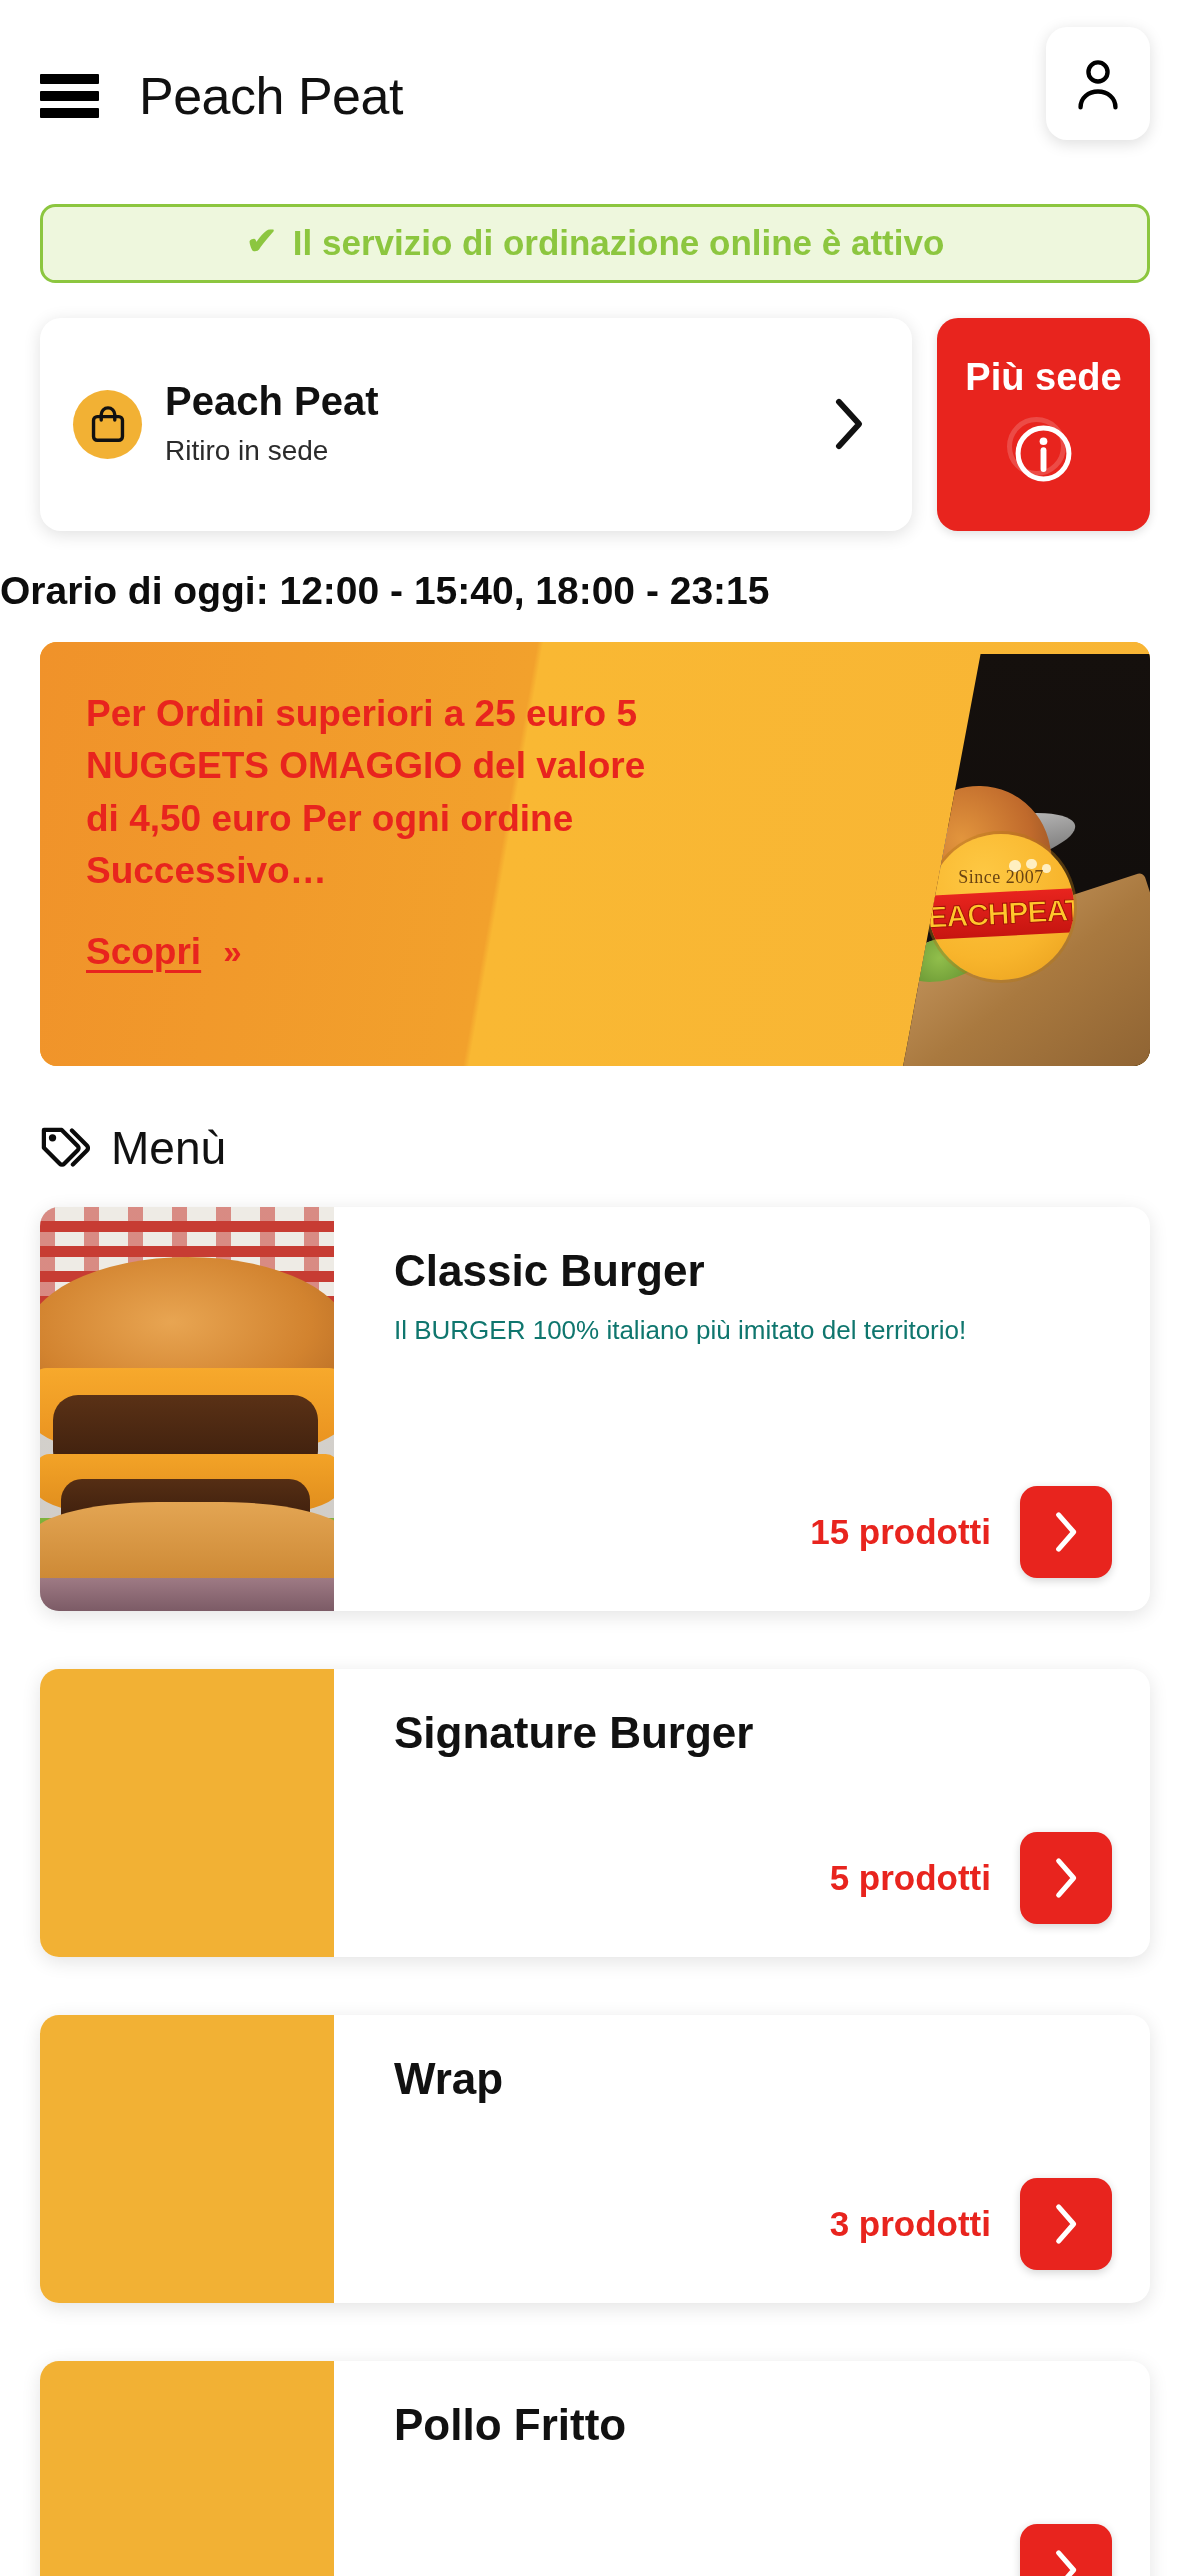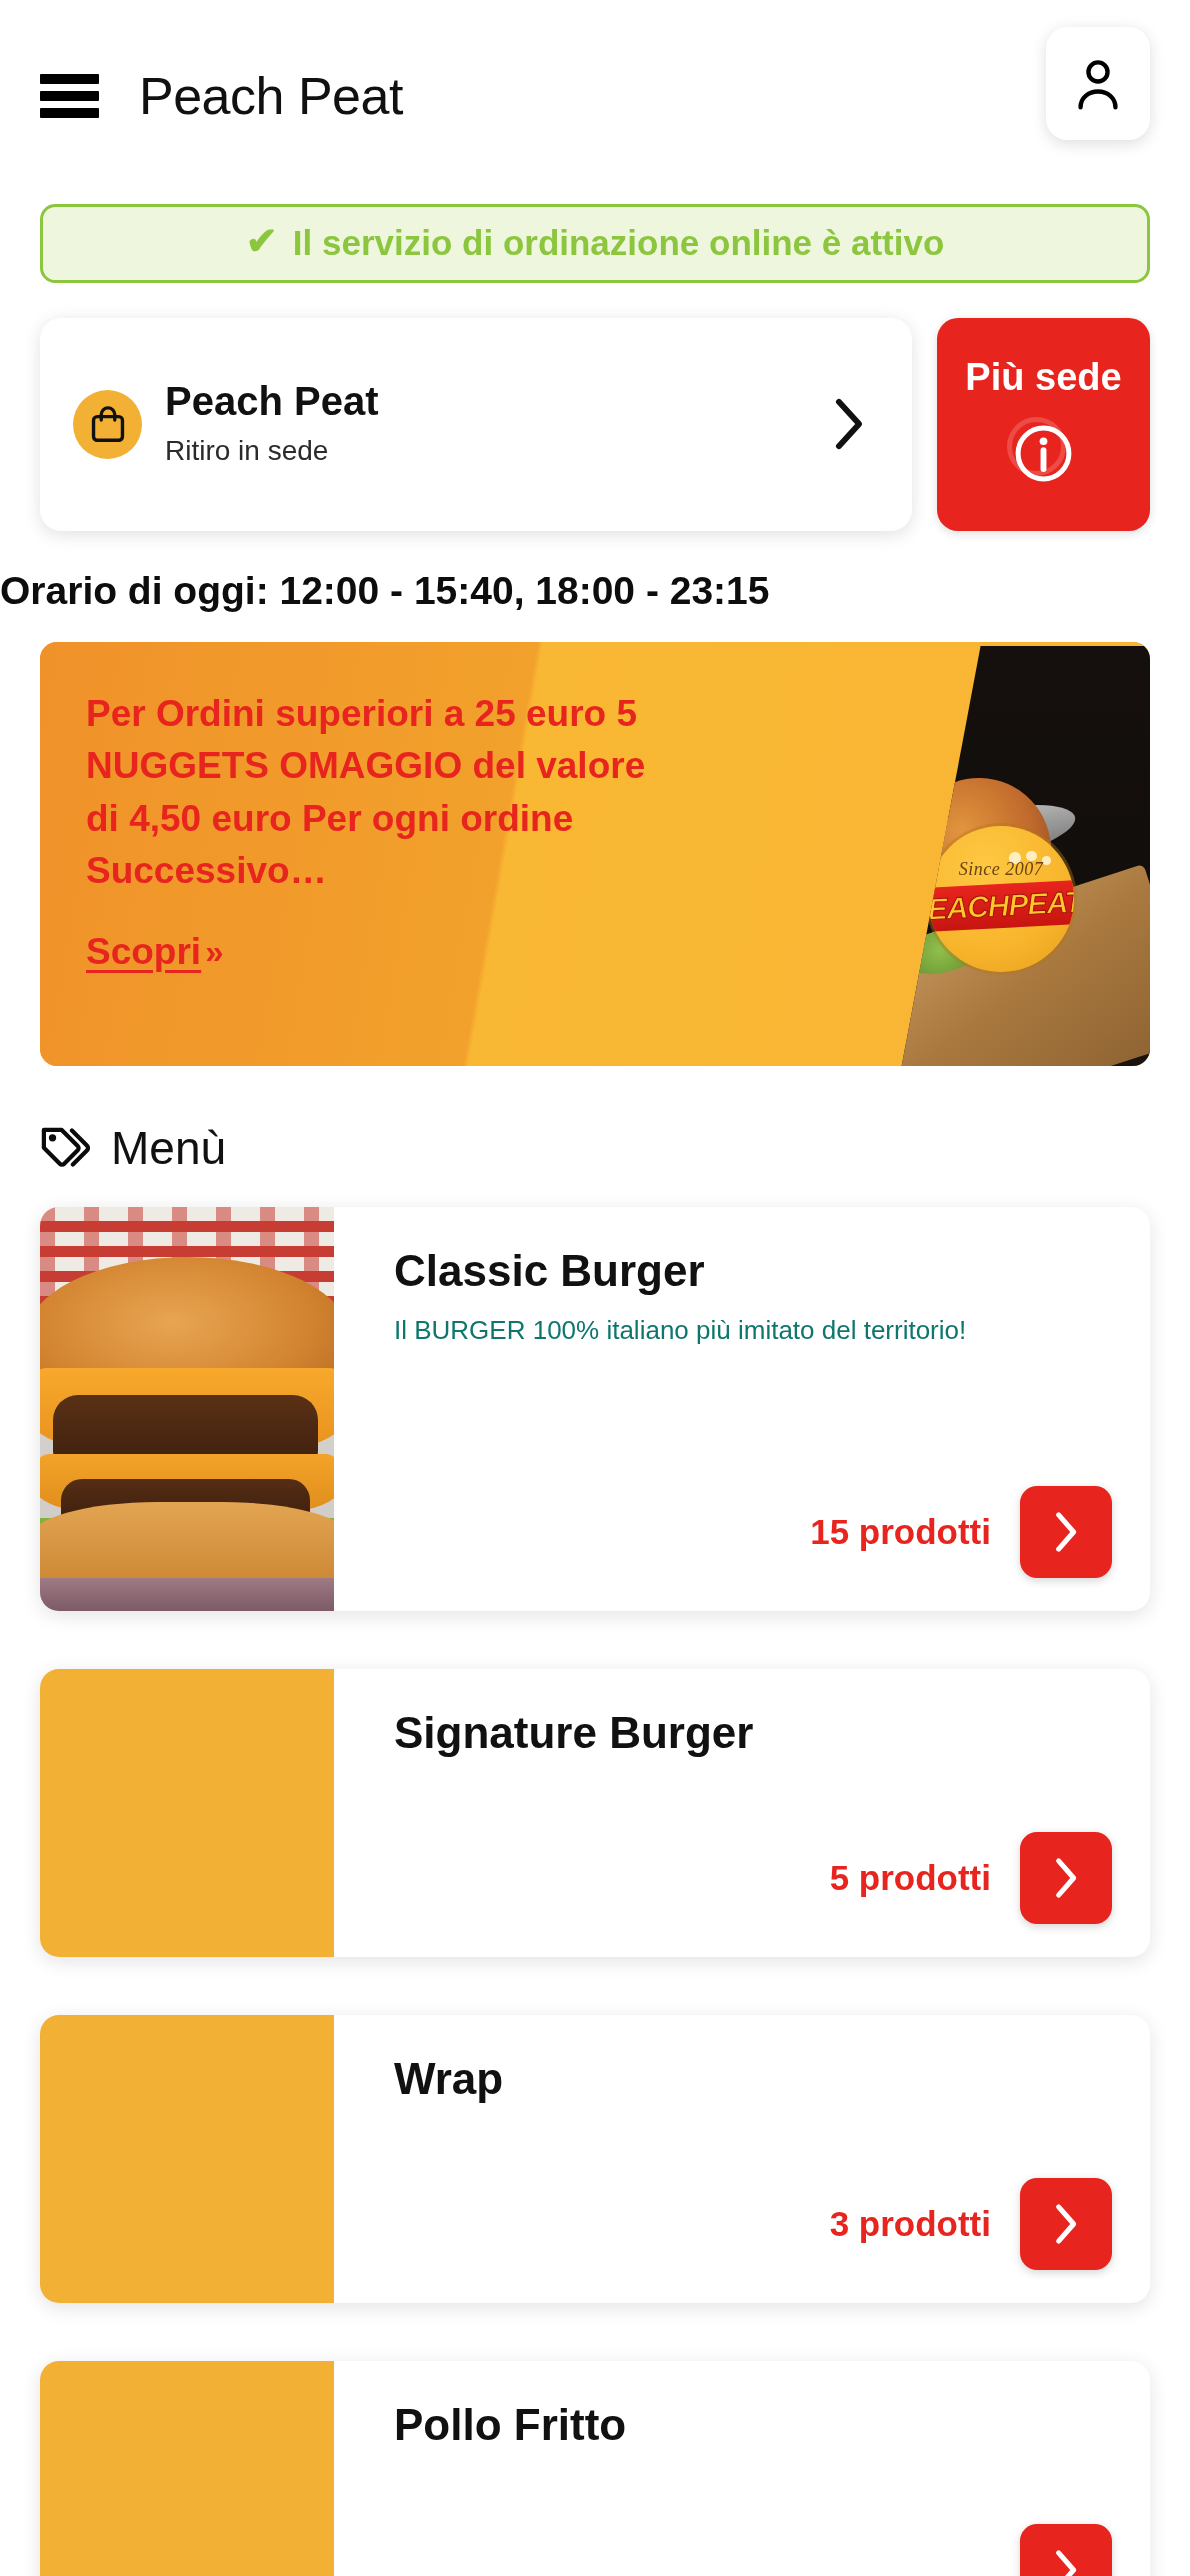--- a/index.html
+++ b/index.html
@@ -208,28 +208,27 @@
     background: #f5a623;
     cursor: pointer;
   }
   .promo-bg-left {
     position: absolute;
     inset: 0;
     background: linear-gradient(100deg, #f0922a 0%, #f2a12c 42%, #f9b833 42.5%, #f8b535 100%);
   }
   .promo-photo {
     position: absolute;
-    right: 0; top: 4px;
+    right: 0; top: 12px;
     width: 249px;
     height: 100%;
     overflow: hidden;
     background:
       linear-gradient(180deg, #15100d 0%, #120e0c 55%, #1a1411 100%);
     clip-path: polygon(32% 0, 100% 0, 100% 100%, 0 100%);
-    font-style: italic;
   }
   
   .promo-board {
     position: absolute;
     left: -29px; bottom: -19px;
     width: 307px; height: 182px;
     background: linear-gradient(160deg, #c99a63 0%, #a9793f 45%, #8d6232 100%);
     transform: rotate(-18deg);
     border-radius: 5.8px;
   }
@@ -324,21 +323,21 @@
   }
   .promo-text {
     color: #e8241e;
     font-size: 37px;
     font-weight: 700;
     line-height: 1.42;
   }
   .promo-link {
     display: inline-flex;
     align-items: center;
-    gap: 4px;
+    gap: 22px;
     margin-top: 33px;
     color: #e8241e;
     font-size: 37px;
     font-weight: 700;
     cursor: pointer;
   }
   .promo-link .label { text-decoration: underline; text-underline-offset: 5.8px; }
   .promo-link .chev { font-size: 33px; line-height: 1; }
 
   

